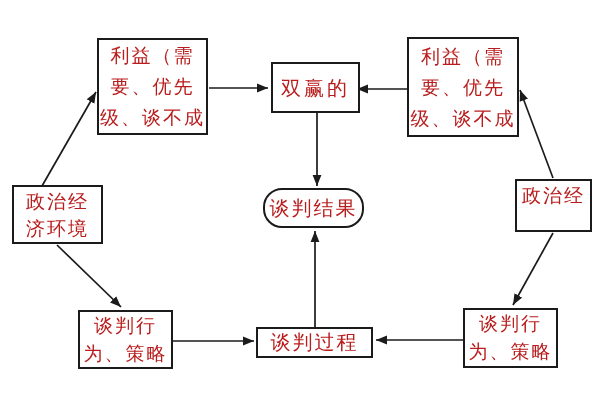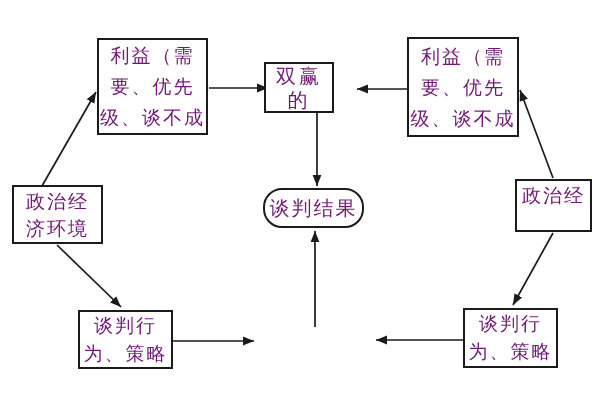--- a/index.html
+++ b/index.html
@@ -2,21 +2,21 @@
 <html><head>
 <meta charset="utf-8">
 <style>
   html, body { margin: 0; padding: 0; background: #ffffff; }
   #canvas {
     position: relative;
     width: 600px;
     height: 400px;
     background: #ffffff;
     font-family: "Liberation Serif", "DejaVu Serif", serif;
-    color: #701a75;
+    color: #b91c1c;
     overflow: hidden;
   }
   #edges {
     position: absolute;
     left: 0; top: 0;
     width: 600px; height: 400px;
   }
   .node {
     position: absolute;
     box-sizing: border-box;
@@ -65,21 +65,21 @@
       <line x1="553" y1="233" x2="513" y2="305" marker-end="url(#ah)"></line>
     </g>
   </svg>
 
   <div class="node node--interests" style="left:97px; top:38px; width:111px; height:97px;">
     <span>利益（需
 要、优先
 级、谈不成</span>
   </div>
 
-  <div class="node node--single" style="left:264px; top:62px; width:70px; height:51px;">
+  <div class="node node--single" style="left:271px; top:62px; width:89px; height:51px;">
     <span>双赢的</span>
   </div>
 
   <div class="node node--interests" style="left:407px; top:37px; width:112px; height:100px;">
     <span>利益（需
 要、优先
 级、谈不成</span>
   </div>
 
   <div class="node node--env2" style="left:12px; top:185px; width:91px; height:59px;">
@@ -93,19 +93,22 @@
 
   <div class="node node--top" style="left:515px; top:179px; width:77px; height:53px;">
     <span>政治经</span>
   </div>
 
   <div class="node node--behavior" style="left:78px; top:310px; width:95px; height:59px;">
     <span>谈判行
 为、策略</span>
   </div>
 
+  <div class="node node--process" style="left:256px; top:327px; width:117px; height:31px;">
+    <span>谈判过程</span>
+  </div>
 
   <div class="node node--behavior" style="left:463px; top:308px; width:95px; height:60px;">
     <span>谈判行
 为、策略</span>
   </div>
 
 </div>
 
 </body></html>

